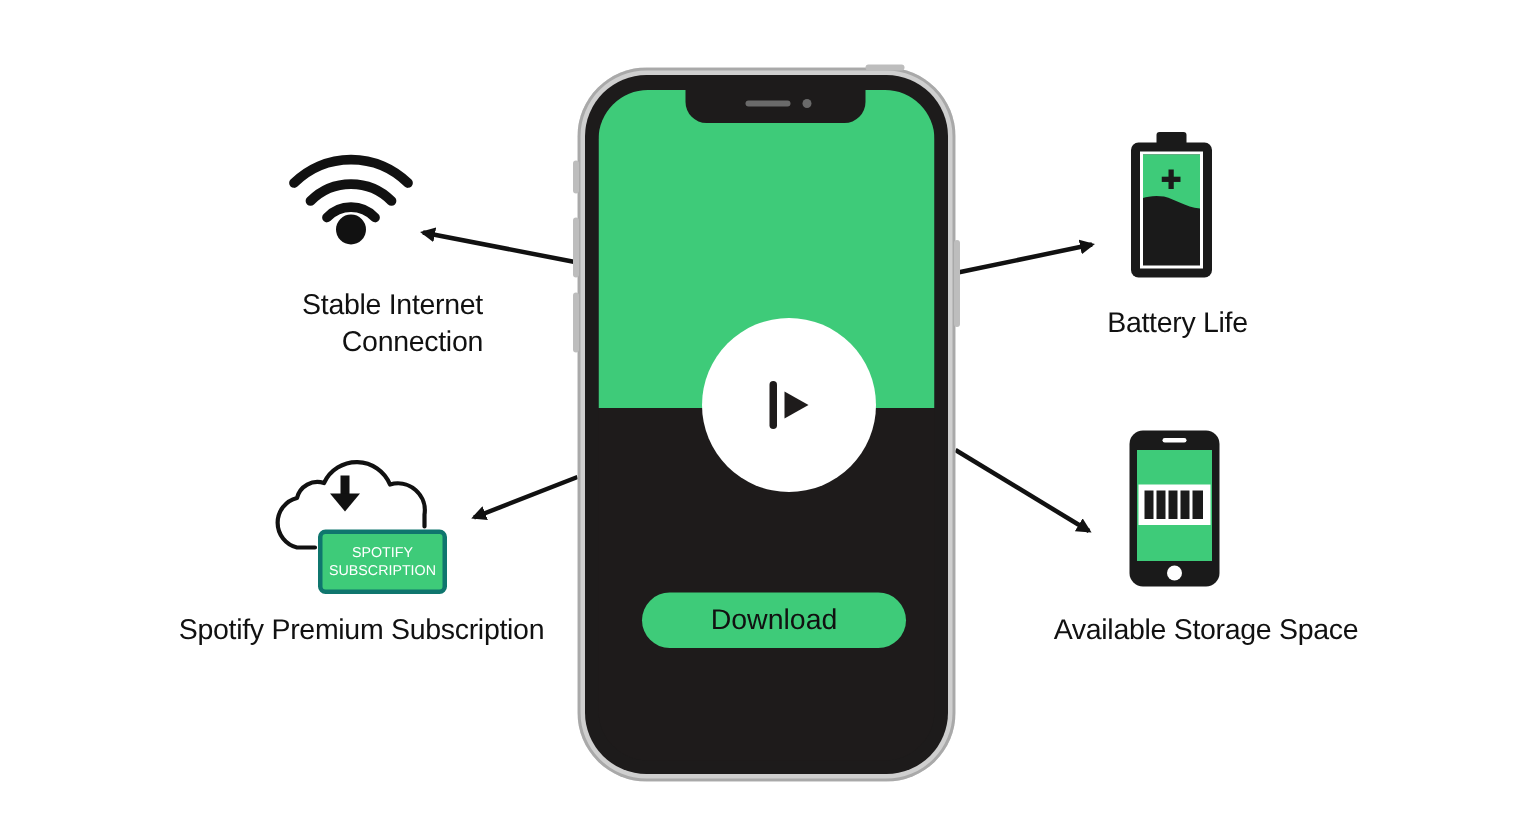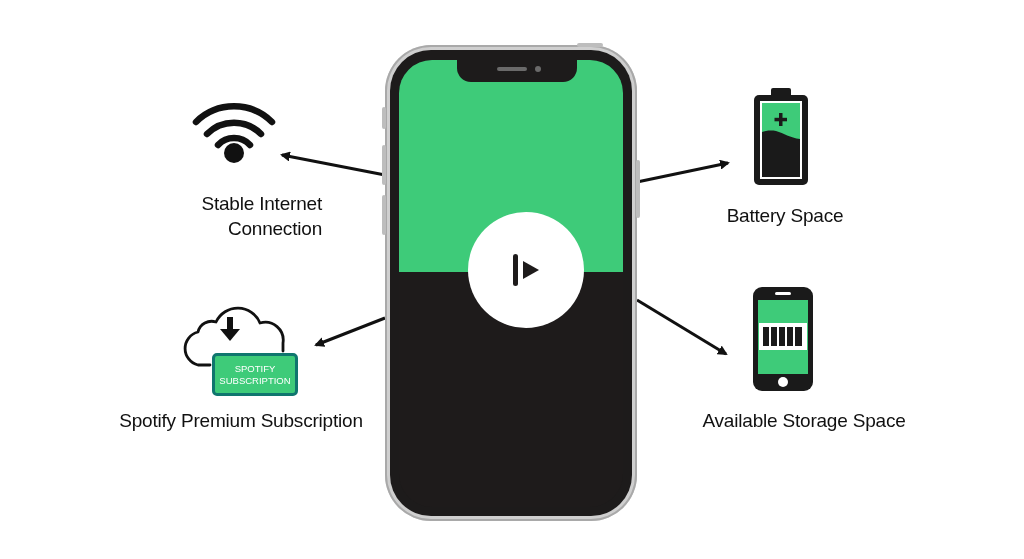--- a/index.html
+++ b/index.html
@@ -51,20 +51,21 @@
       <div class="notch">
         <div class="speaker"></div>
         <div class="camera"></div>
       </div>
       <div class="play-circle">
         <svg width="44" height="44" viewBox="0 0 44 44">
           <rect x="9" y="6" width="5" height="32" rx="2.5" fill="#1e1b1b"></rect>
           <path d="M19 13 L35 22 L19 31 Z" fill="#1e1b1b"></path>
         </svg>
       </div>
+      <button class="download-btn">Download</button>
     </div>
   </div>
 </div>
 
 <svg class="abs" style="left:190px; top:98px;" width="88" height="68" viewBox="0 0 88 68">
   <path d="M6 24 A54 54 0 0 1 82 24" fill="none" stroke="#111" stroke-width="6.5" stroke-linecap="round"></path>
   <path d="M17 36 A38 38 0 0 1 71 36" fill="none" stroke="#111" stroke-width="6.5" stroke-linecap="round"></path>
   <path d="M28 47 A22 22 0 0 1 60 47" fill="none" stroke="#111" stroke-width="6.5" stroke-linecap="round"></path>
   <circle cx="44" cy="55" r="10" fill="#111"></circle>
 </svg>
@@ -89,21 +90,21 @@
 <svg class="abs" style="left:752px; top:88px;" width="58" height="100" viewBox="0 0 58 100">
   <rect x="19" y="0" width="20" height="9" rx="2" fill="#1a1a1a"></rect>
   <rect x="2" y="7" width="54" height="90" rx="5" fill="#1a1a1a"></rect>
   <rect x="8" y="13" width="42" height="78" fill="#ffffff"></rect>
   <rect x="10" y="15" width="38" height="74" fill="#1a1a1a"></rect>
   <path d="M10 15 L48 15 L48 51 C38 50 32 45 24 43 C18 42 13 43 10 44 Z" fill="#3ecb79"></path>
   <rect x="27" y="25" width="3.5" height="13" fill="#1a1a1a"></rect>
   <rect x="22.5" y="29.8" width="12.5" height="3.5" fill="#1a1a1a"></rect>
 </svg>
 <div class="label" style="left:712px; top:203px; width:146px;">
-  <div>Battery Space</div>
+  <div>Battery Life</div>
 </div>
 
 <svg class="abs" style="left:752px; top:286px;" width="62" height="106" viewBox="0 0 62 106">
   <rect x="1" y="1" width="60" height="104" rx="9" fill="#1a1a1a"></rect>
   <rect x="6" y="14" width="50" height="74" fill="#3ecb79"></rect>
   <rect x="23" y="6" width="16" height="3" rx="1.5" fill="#ffffff"></rect>
   <circle cx="31" cy="96" r="5" fill="#ffffff"></circle>
   <rect x="7" y="37" width="48" height="27" fill="#ffffff"></rect>
   <rect x="11" y="41" width="6" height="19" fill="#1a1a1a"></rect>
   <rect x="19" y="41" width="6" height="19" fill="#1a1a1a"></rect>

